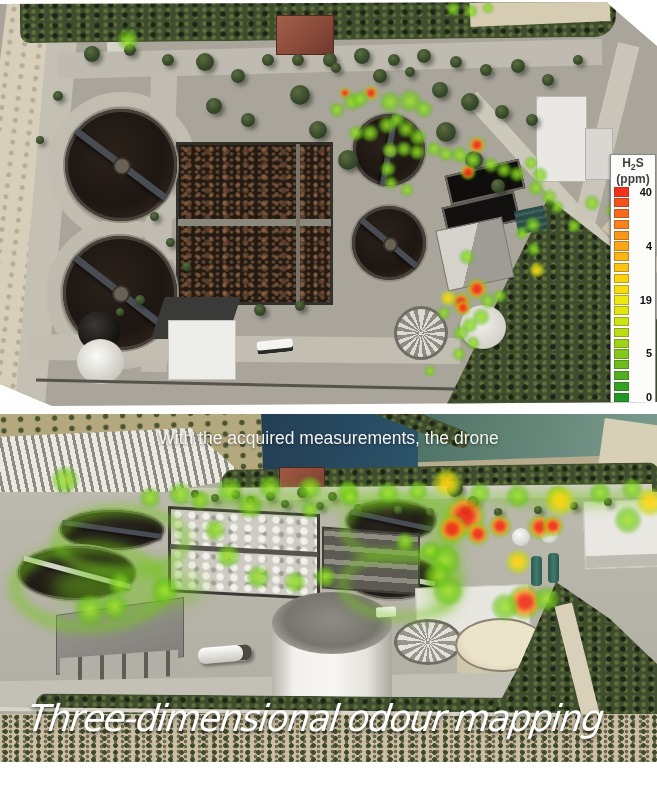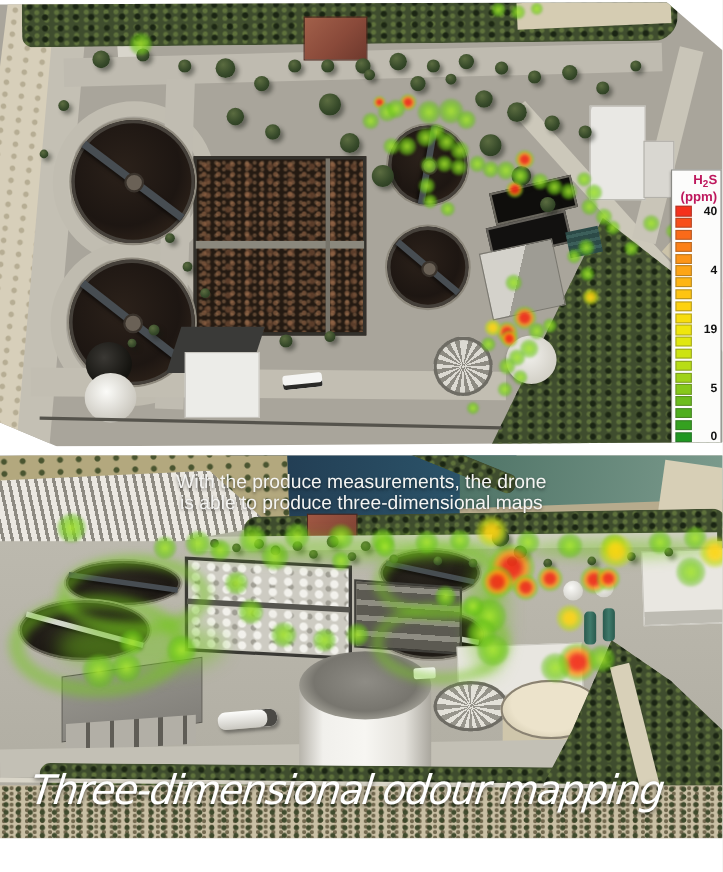--- a/index.html
+++ b/index.html
@@ -29,21 +29,21 @@
   .tree{position:absolute;border-radius:50%;
         background:radial-gradient(circle at 38% 32%, #5b6c40 0%, #374a2a 55%, #24331c 100%);
         box-shadow:3px 3px 4px rgba(20,25,15,.45);}
   .hs{position:absolute;border-radius:50%;filter:blur(1px);}
   .trail{position:absolute;border-radius:50%;filter:blur(6px);background:rgba(115,198,26,.45);}
   .ring{position:absolute;border-radius:50%;border:12px solid rgba(118,200,30,.5);filter:blur(4px);}
   
   #legend{position:absolute;right:1px;top:152px;width:46px;height:250px;background:#fcfcfb;
           border:1px solid #8a8a85;box-sizing:border-box;padding:2px 3px;z-index:30;
           box-shadow:-1px 1px 2px rgba(0,0,0,.25);}
-  #legend .ttl{font-size:12px;font-weight:bold;color:#be185d;text-align:right;line-height:12px;}
+  #legend .ttl{font-size:12px;font-weight:bold;color:#404040;text-align:center;line-height:12px;}
   #legend sub{font-size:9px;}
   .lg-col{display:flex;flex-direction:column;gap:1.5px;margin-top:2px;}
   .lg-row{display:flex;align-items:center;height:9.3px;}
   .lg-sw{width:15px;height:9.3px;border:1px solid rgba(60,60,55,.35);box-sizing:border-box;}
   .lg-lb{margin-left:auto;font-size:11px;font-weight:bold;color:#111;line-height:9px;}
   
   #drone{position:absolute;left:0;top:414px;width:657px;height:348px;background:#b4b1a7;overflow:hidden;}
   .etank{position:absolute;border-radius:50%;background:radial-gradient(ellipse at 45% 42%, #2b2720 0%, #1e1a15 60%, #3b352b 95%);
          box-shadow:inset 0 0 0 2px #57544a, 0 0 0 2px #9a968a;}
   .subtitle{position:absolute;left:0;width:657px;text-align:center;color:#f4f4f2;
@@ -440,19 +440,18 @@
         <div class="hs" style="left: 108px; top: 158px; height: 24px; width: 24px; background: radial-gradient(circle, rgba(165, 228, 45, 0.9) 0%, rgba(120, 205, 28, 0.7) 38%, rgba(100, 190, 22, 0.45) 58%, rgba(100, 190, 22, 0) 74%);"></div>
         <div class="hs" style="left: 74px; top: 180px; height: 32px; width: 32px; background: radial-gradient(circle, rgba(165, 228, 45, 0.9) 0%, rgba(120, 205, 28, 0.7) 38%, rgba(100, 190, 22, 0.45) 58%, rgba(100, 190, 22, 0) 74%);"></div>
         <div class="hs" style="left: 101px; top: 179px; height: 28px; width: 28px; background: radial-gradient(circle, rgba(165, 228, 45, 0.9) 0%, rgba(120, 205, 28, 0.7) 38%, rgba(100, 190, 22, 0.45) 58%, rgba(100, 190, 22, 0) 74%);"></div>
         <div class="hs" style="left: 340px; top: 73px; height: 20px; width: 20px; background: radial-gradient(circle, rgba(165, 228, 45, 0.9) 0%, rgba(120, 205, 28, 0.7) 38%, rgba(100, 190, 22, 0.45) 58%, rgba(100, 190, 22, 0) 74%);"></div>
         <div class="hs" style="left: 301px; top: 87px; height: 18px; width: 18px; background: radial-gradient(circle, rgba(165, 228, 45, 0.9) 0%, rgba(120, 205, 28, 0.7) 38%, rgba(100, 190, 22, 0.45) 58%, rgba(100, 190, 22, 0) 74%);"></div>
         <div class="hs" style="left: 507px; top: 170px; height: 36px; width: 36px; background: radial-gradient(circle, rgba(242, 48, 24, 0.95) 0%, rgba(242, 48, 24, 0.9) 22%, rgba(250, 150, 20, 0.8) 42%, rgba(130, 200, 30, 0.55) 60%, rgba(130, 200, 30, 0) 74%);"></div>
         <div class="hs" style="left: 491px; top: 179px; height: 28px; width: 28px; background: radial-gradient(circle, rgba(165, 228, 45, 0.9) 0%, rgba(120, 205, 28, 0.7) 38%, rgba(100, 190, 22, 0.45) 58%, rgba(100, 190, 22, 0) 74%);"></div>
         <div class="hs" style="left: 534px; top: 172px; height: 26px; width: 26px; background: radial-gradient(circle, rgba(165, 228, 45, 0.9) 0%, rgba(120, 205, 28, 0.7) 38%, rgba(100, 190, 22, 0.45) 58%, rgba(100, 190, 22, 0) 74%);"></div>
       </div>
 
-  <div class="subtitle" style="top:15px;">With the produce measurements, the drone</div>
-  <div class="subtitle" style="top:34px;">is able to produce three-dimensional maps</div>
+  <div class="subtitle" style="top:15px;">With the acquired measurements, the drone</div>
   <div id="movie-title">Three-dimensional odour mapping</div>
 </div>
 
 
 </div>
 
 </body></html>

